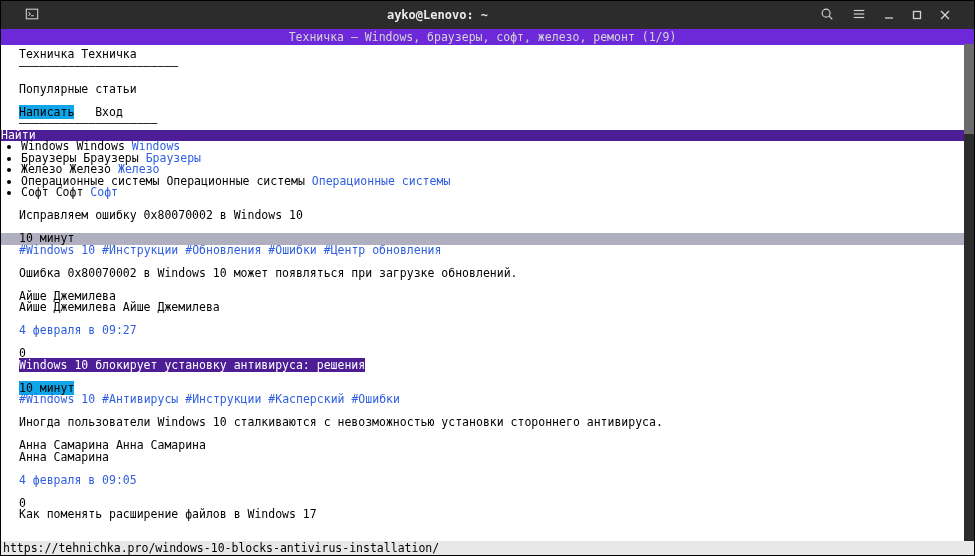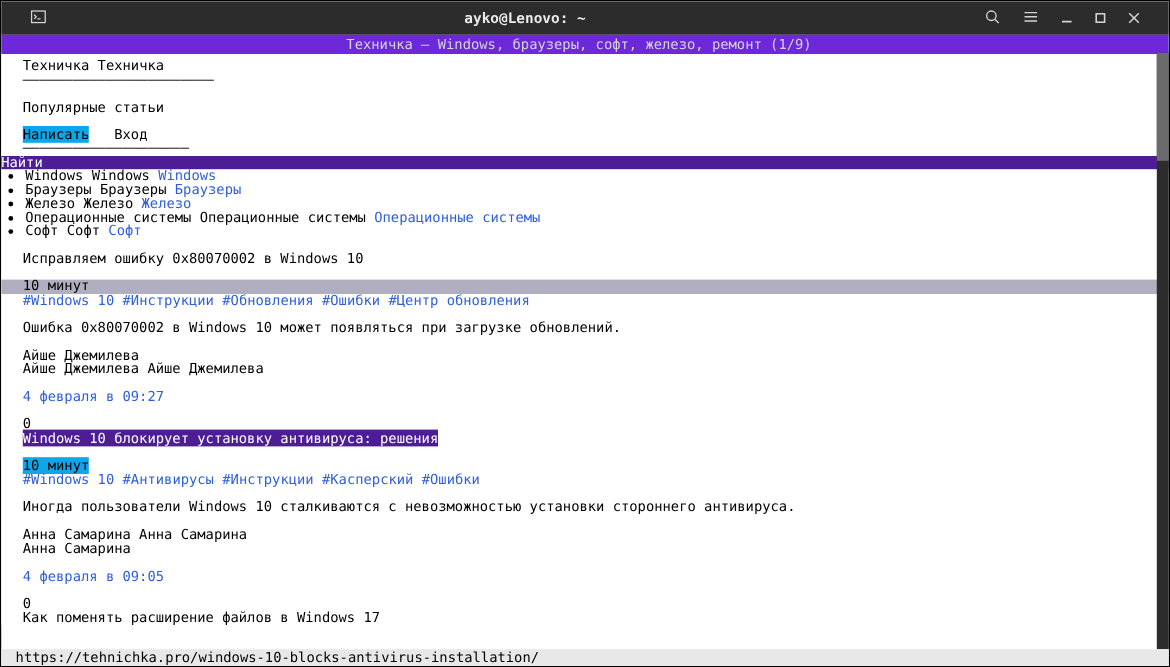--- a/index.html
+++ b/index.html
@@ -52,21 +52,21 @@
   .muted { color: #2f5fdf; }
   ul.catlist { list-style: disc; padding-left: 20px; }
   ul.catlist li { height: 11.5px; line-height: 11.5px; white-space: pre; }
   .statusbar {
     position: absolute;
     bottom: 1px;
     left: 1px;
     right: 1px;
     background: #e8e8e8;
     color: #000;
-    padding: 1px 12px;
+    padding: 1px 2px;
     font-size: 11.5px;
     height: 14px;
     line-height: 12px;
     border-top: 0;
   }
   .scrolltrack {
     position: absolute;
     right: 1px;
     top: 44px;
     bottom: 15px;

